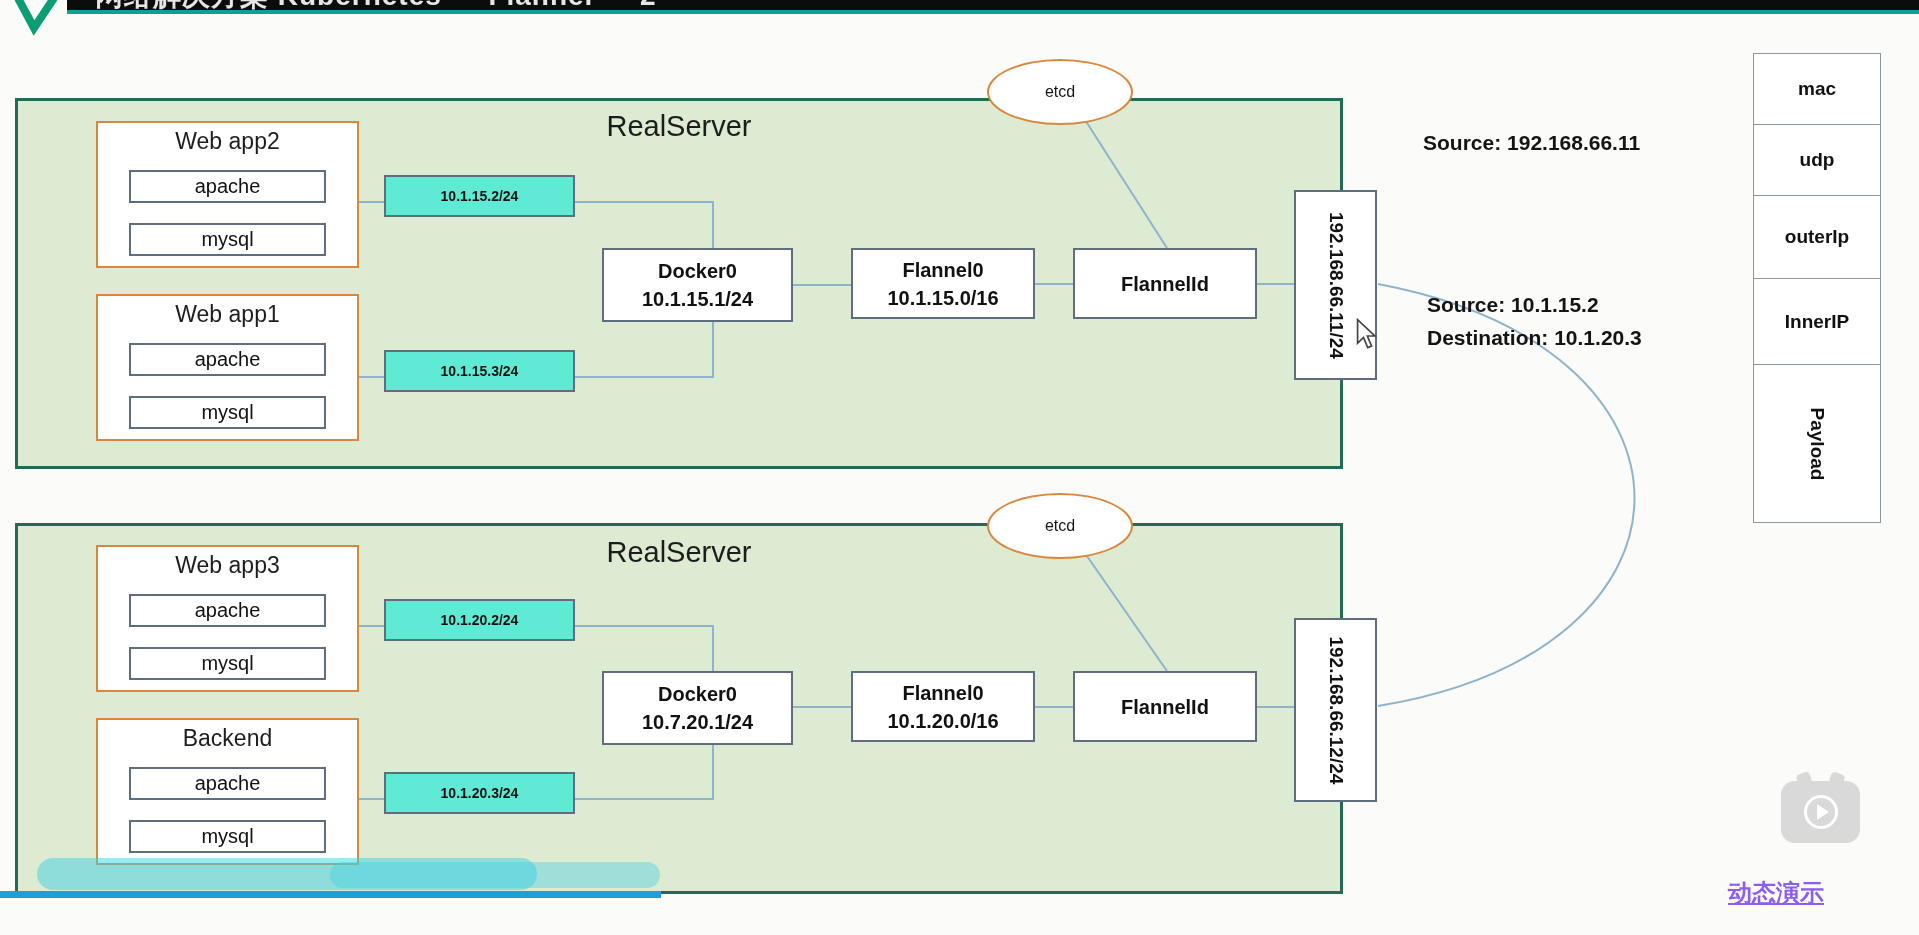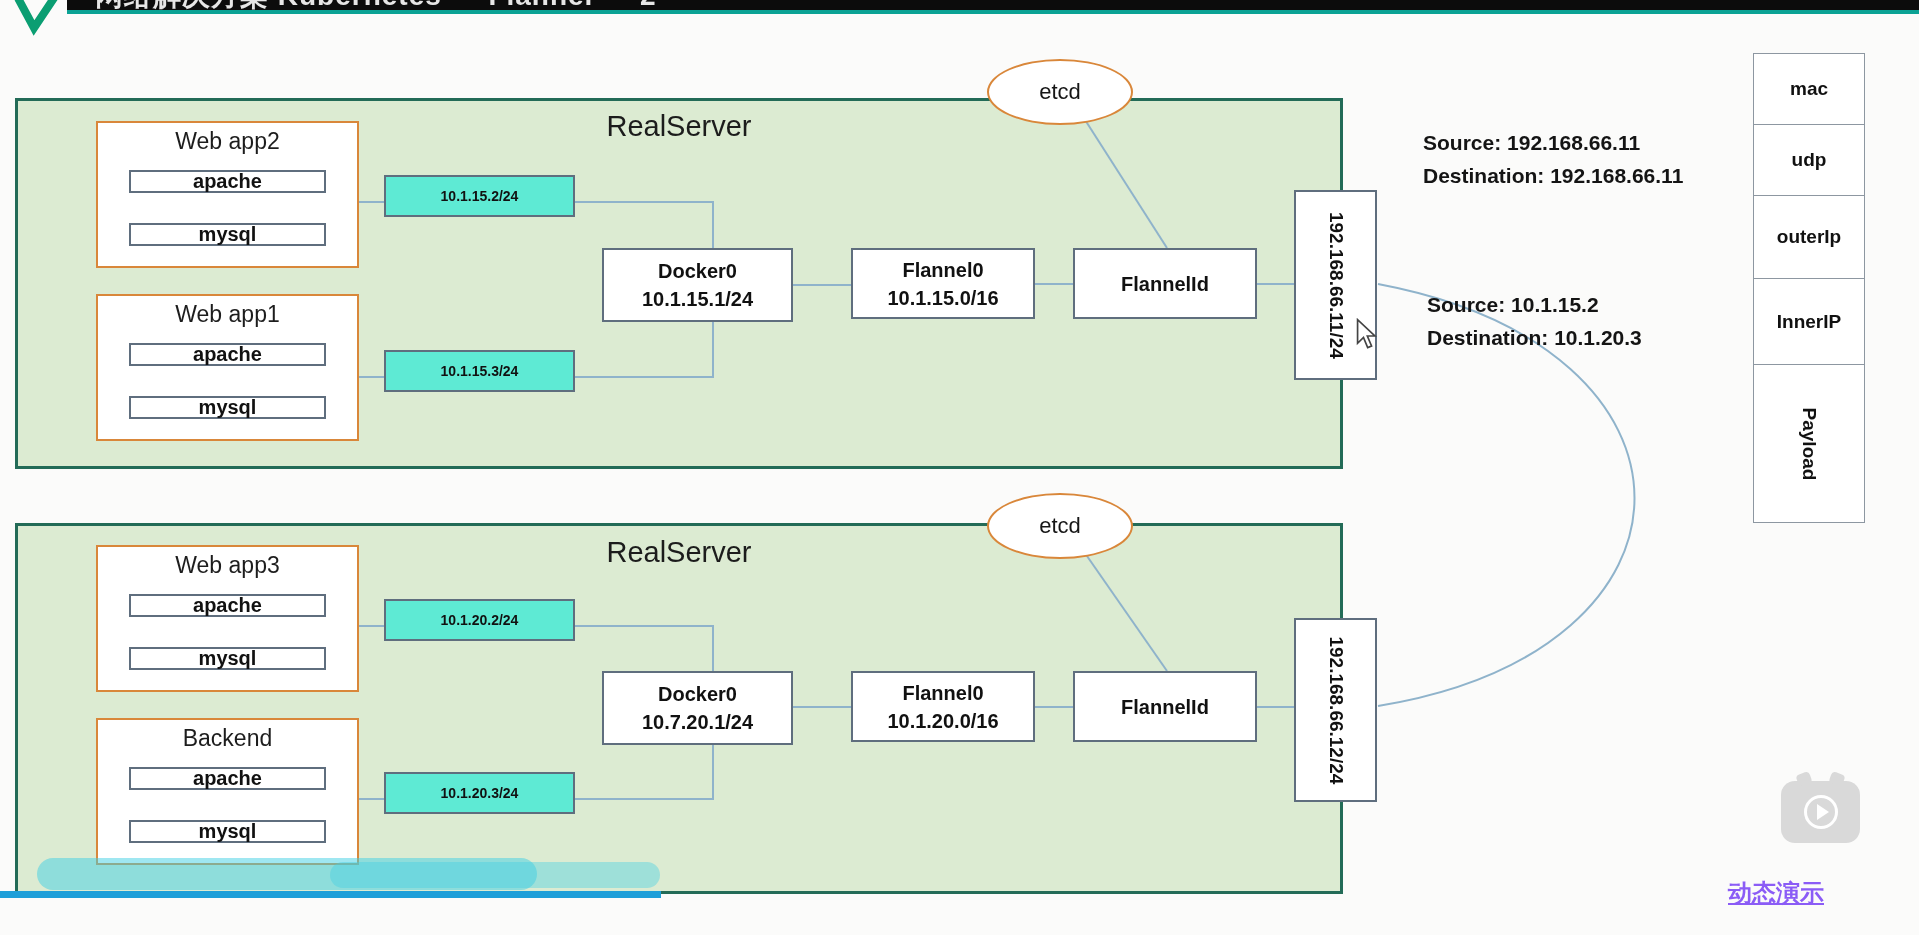--- a/index.html
+++ b/index.html
@@ -14,32 +14,32 @@
   .logo{position:absolute;left:12px;top:-12px;z-index:7;}
 
   
   .server{position:absolute;width:1328px;height:371px;background:#dcebd2;border:3px solid #236b57;z-index:1;}
   .server-title{position:absolute;width:220px;text-align:center;font-size:29px;color:#1c1c1c;z-index:3;}
 
   .wires{position:absolute;left:0;top:0;z-index:2;pointer-events:none;}
 
   .appgroup{position:absolute;width:263px;height:147px;background:#fff;border:2px solid #d9873a;z-index:3;margin-left:20px;}
   .app-title{position:absolute;top:5px;left:0;right:0;text-align:center;font-size:23px;color:#1d1d1d;}
-  .svc{position:absolute;left:31px;width:197px;height:23px;background:#fff;border:2px solid #5f6e7e;display:flex;align-items:center;justify-content:center;font-weight:bold;font-size:20px;color:#111;}
+  .svc{position:absolute;left:31px;width:197px;height:33px;background:#fff;border:2px solid #5f6e7e;display:flex;align-items:center;justify-content:center;font-weight:normal;font-size:20px;color:#111;}
 
   .ipbox{position:absolute;width:191px;height:42px;background:#5eead4;border:2px solid #5f6e7e;display:flex;align-items:center;justify-content:center;font-weight:bold;font-size:14px;color:#111;z-index:3;}
   .node{position:absolute;background:#fff;border:2px solid #5f6e7e;display:flex;flex-direction:column;align-items:center;justify-content:center;font-weight:bold;font-size:20px;color:#111;line-height:1.4;z-index:3;text-align:center;}
   .host{position:absolute;width:83px;background:#fff;border:2px solid #5f6e7e;display:flex;align-items:center;justify-content:center;z-index:3;overflow:visible;}
   .vtext{transform:rotate(90deg);width:186px;text-align:center;font-weight:bold;font-size:19px;line-height:1.2;color:#111;flex:none;}
-  .etcd{position:absolute;width:146px;height:66px;background:#fff;border:2px solid #d9873a;border-radius:50%;display:flex;align-items:center;justify-content:center;font-size:22px;color:#161616;z-index:3;}
+  .etcd{position:absolute;width:146px;height:66px;background:#fff;border:2px solid #d9873a;border-radius:50%;display:flex;align-items:center;justify-content:center;font-size:16px;color:#161616;z-index:3;}
 
   .anno{position:absolute;font-weight:bold;font-size:21px;color:#141414;line-height:33px;white-space:nowrap;z-index:3;}
 
   
-  .packet{position:absolute;left:1753px;top:53px;width:112px;background:#fff;border:1px solid #8d97a1;z-index:3;}
+  .packet{position:absolute;left:1753px;top:53px;width:128px;background:#fff;border:1px solid #8d97a1;z-index:3;}
   .prow{border-bottom:1px solid #8d97a1;display:flex;align-items:center;justify-content:center;font-weight:bold;font-size:19px;color:#111;}
   .prow:last-child{border-bottom:none;}
   .vtext2{transform:rotate(90deg);font-weight:bold;font-size:19px;color:#111;}
 
   
   .smear{position:absolute;background:rgba(64,208,228,.5);z-index:3;}
   .progress{position:absolute;left:0;top:891px;width:661px;height:7px;background:#1e9fd9;z-index:4;}
 
   .demo-link{position:absolute;left:1728px;top:877px;font-size:24px;font-weight:bold;color:#8b5cf6;text-decoration:underline;z-index:5;cursor:pointer;}
 
@@ -153,21 +153,20 @@
   <div class="node" style="left:1073px;top:671px;width:184px;height:71px">FlannelId</div>
 
   <div class="host" style="left:1294px;top:618px;height:184px">
     <div class="vtext">192.168.66.12/24</div>
   </div>
 
   <div class="etcd" style="left:987px;top:493px">etcd</div>
 
   <div class="anno" style="left:1423px;top:126px">
     <div>Source: 192.168.66.11</div>
-    <div>Destination: 192.168.66.11</div>
   </div>
   <div class="anno" style="left:1427px;top:288px">
     <div>Source: 10.1.15.2</div>
     <div>Destination: 10.1.20.3</div>
   </div>
 
   <div class="packet">
     <div class="prow" style="height:71px">
         <span>mac</span>
       </div>

